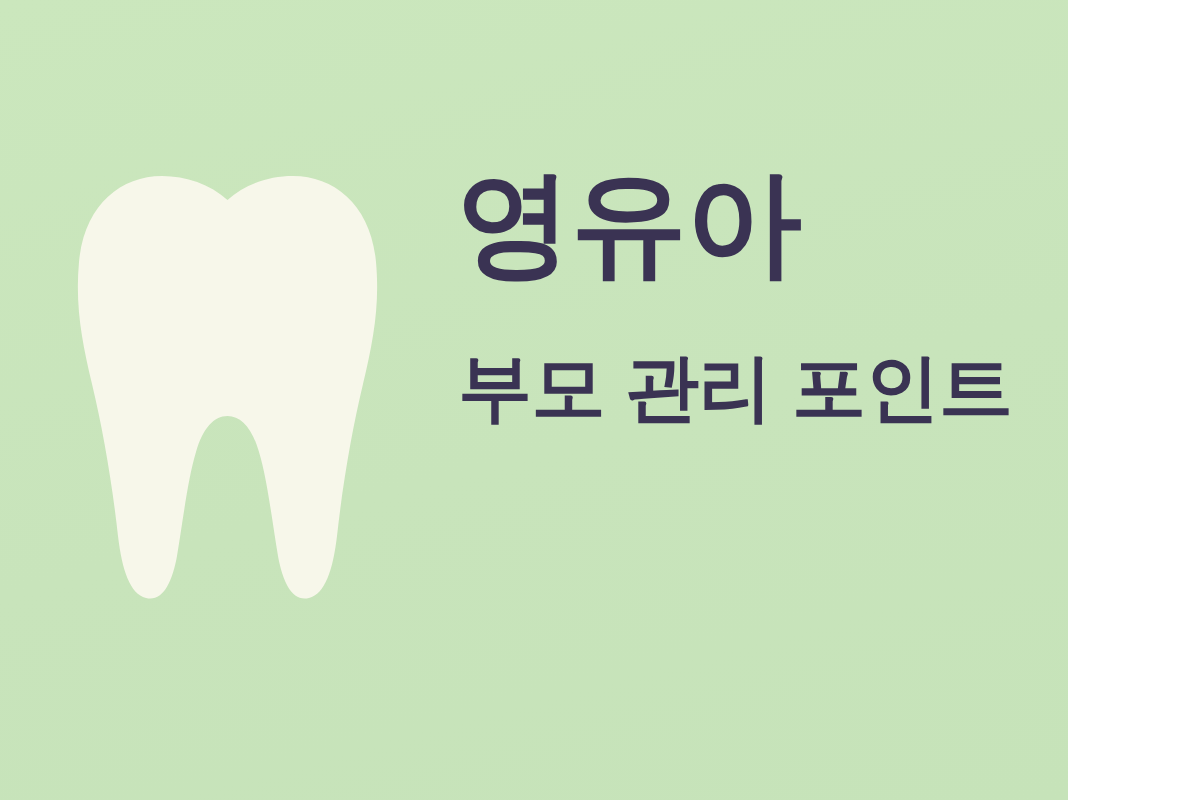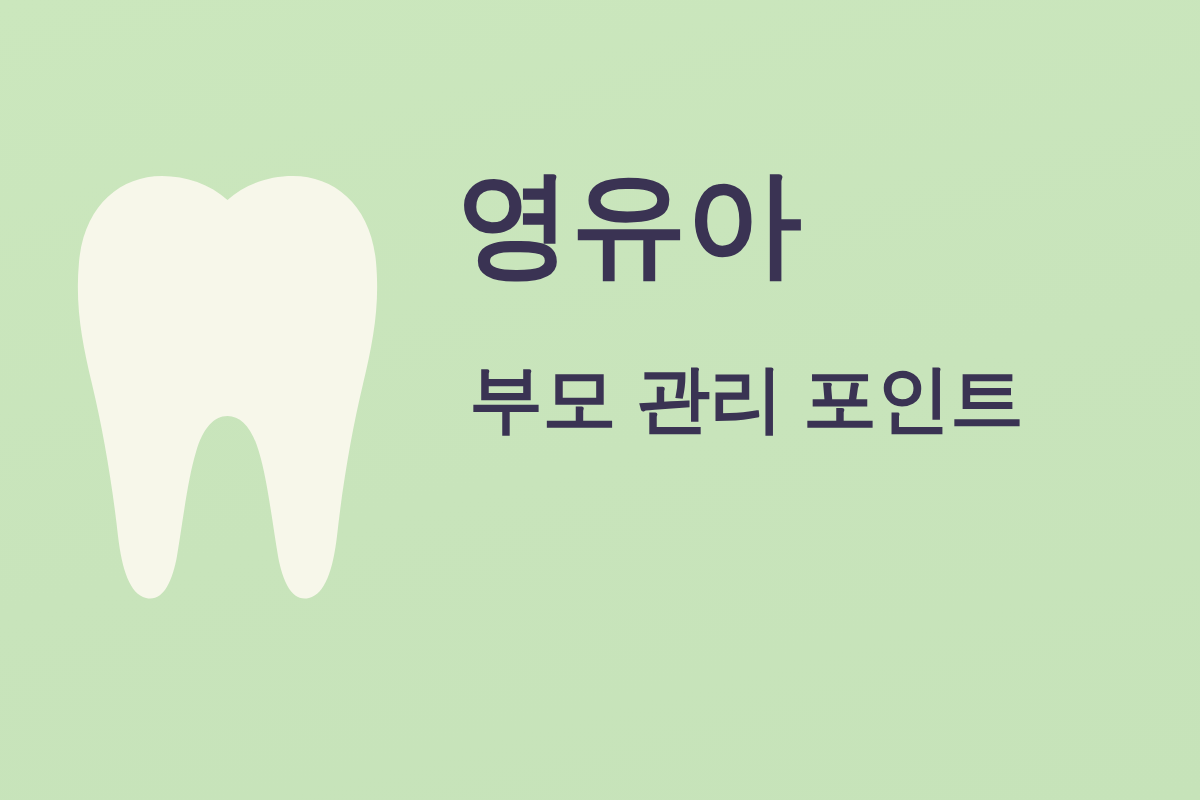--- a/index.html
+++ b/index.html
@@ -6,21 +6,21 @@
   html, body {
     margin: 0;
     padding: 0;
   }
   body {
     font-family: "Liberation Sans", "DejaVu Sans", sans-serif;
   }
 
   #card {
     position: relative;
-    width: 1200px;
+    width: 1068px;
     height: 800px;
     overflow: hidden;
     background: #c9e5bc;
     user-select: none;
   }
 
   
   #bg-sheen {
     position: absolute;
     inset: 0;
@@ -61,21 +61,21 @@
   }
   #title-line-1 { margin-bottom: 2px; }
 
   #subtitle {
     color: #3a3353;
     font-weight: 700;
     font-size: 74px;
     line-height: 84px;
     letter-spacing: -0.5px;
     white-space: nowrap;
-    margin: 13px;
+    margin: 2px;
     padding-top: 56px;
   }
 </style>
 </head>
 <body>
 
 <div id="card">
 
   <div id="bg-sheen"></div>
 

